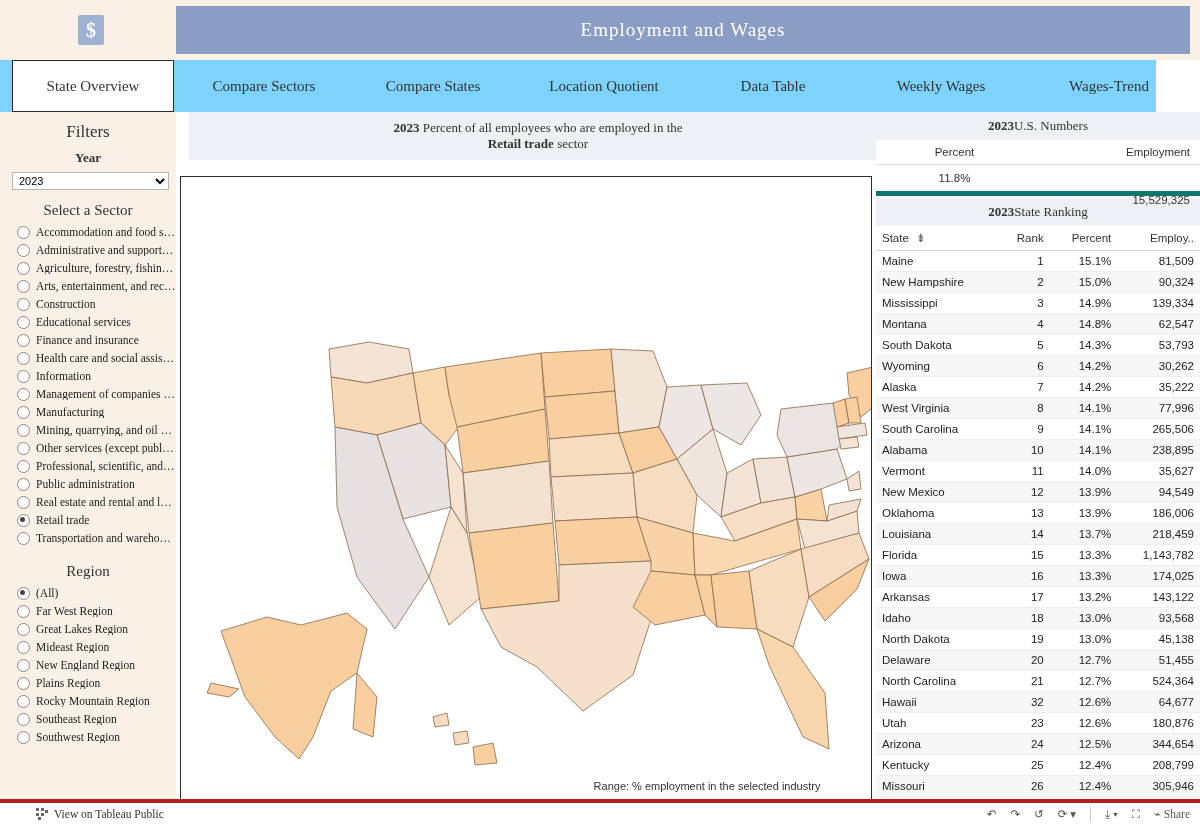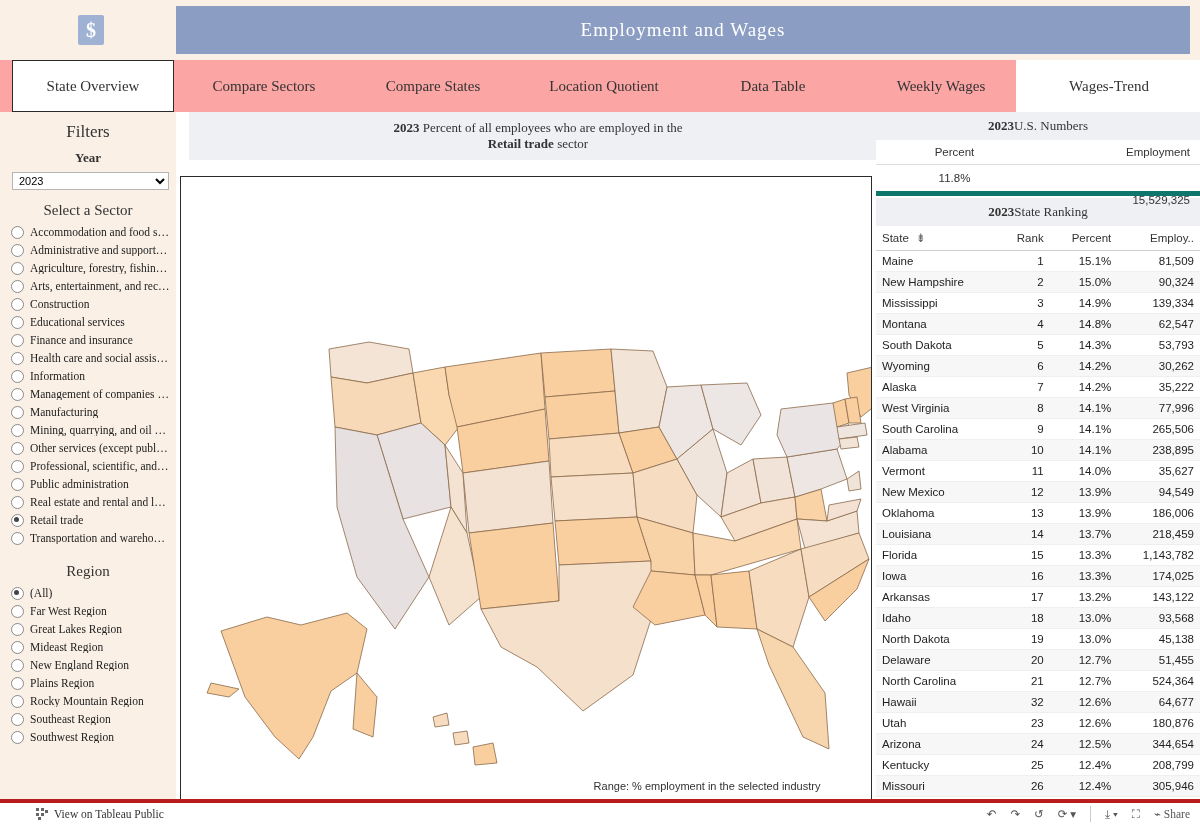--- a/index.html
+++ b/index.html
@@ -10,32 +10,32 @@
   
   .topbar{position:absolute;left:0;top:0;width:1200px;height:60px;background:#faf0e6;}
   .logo-box{position:absolute;left:60px;top:8px;width:62px;height:44px;display:flex;align-items:center;justify-content:center;}
   .logo{width:26px;height:30px;background:#9fb2d4;border-radius:2px;display:flex;align-items:center;justify-content:center;
         color:#fff;font-weight:bold;font-size:20px;font-family:"Liberation Serif",serif;}
   .title-bar{position:absolute;left:176px;top:6px;width:1014px;height:48px;background:#8b9dc3;
              display:flex;align-items:center;justify-content:center;}
   .title-bar span{color:#fff;font-size:19px;letter-spacing:1px;}
 
   
-  .tabs{position:absolute;left:0;top:60px;width:1016px;height:52px;background:#fca5a5;}
+  .tabs{position:absolute;left:0;top:60px;width:1156px;height:52px;background:#7dd3fc;}
   .tab{position:absolute;top:0;height:52px;display:flex;align-items:center;justify-content:center;font-size:15px;color:#333;}
   .tab.active{background:#ffffff;border:1px solid #2b2b2b;box-sizing:border-box;}
 
   
   .sidebar{position:absolute;left:0;top:112px;width:176px;height:687px;background:#faf0e6;}
   .side-h{text-align:center;font-size:17px;padding:10px 0 4px 0;}
   .side-sub{text-align:center;font-size:13px;font-weight:bold;padding:4px 0 4px 0;}
   .select-wrap{margin:2px 8px 8px 12px;}
   select.year{width:157px;height:18px;font-size:11px;font-family:"Liberation Sans",sans-serif;
           border:1px solid #b5b5b5;background:#fff;border-radius:0;padding:0 2px;}
-  .radio-list{margin:0;padding:0 0 0 11px;}
+  .radio-list{margin:0;padding:0 0 0 17px;}
   .radio-row{display:flex;align-items:center;height:18px;}
   .radio{width:11px;height:11px;border:1px solid #8a8a8a;border-radius:50%;background:#fff;
          margin-right:6px;flex:0 0 auto;position:relative;}
   .radio.sel::after{content:"";position:absolute;left:2px;top:2px;width:5px;height:5px;border-radius:50%;background:#444;}
   .radio-label{font-size:11.5px;color:#222;white-space:nowrap;overflow:hidden;text-overflow:ellipsis;max-width:140px;}
   .sep{height:6px;}
 
   
   .mappanel{position:absolute;left:176px;top:112px;width:698px;height:687px;background:#fff;}
   .map-title{position:absolute;left:0;top:0;width:698px;height:48px;background:#eef0f4;

